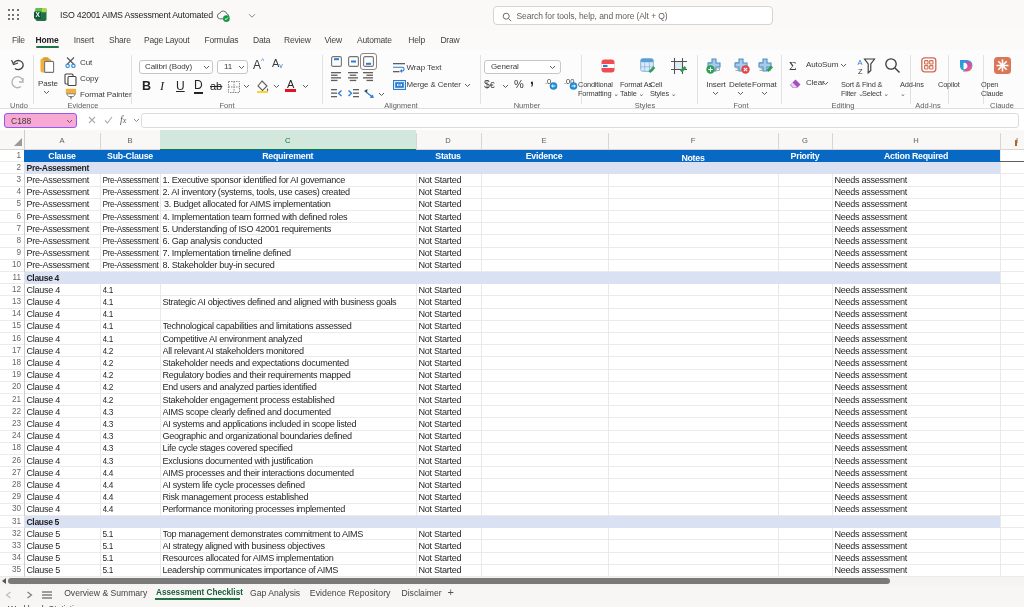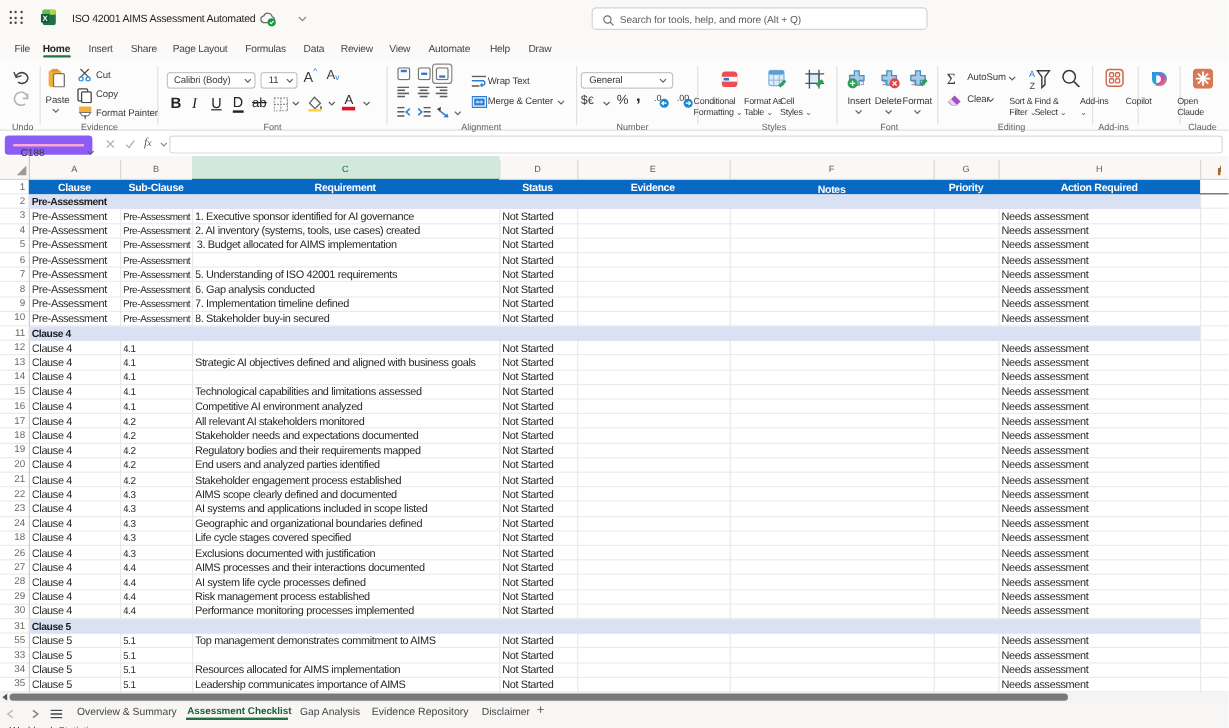--- a/index.html
+++ b/index.html
@@ -17,21 +17,21 @@
 
 #ribbon {position:absolute;left:0;top:50px;width:1024px;height:59px;background:#fdfcfc;border-bottom:1px solid #e1dfdd}
 .rsep {position:absolute;top:5px;width:1px;height:49px;background:#e3e1df}
 .rlbl {position:absolute;top:50.5px;font-size:7.5px;color:#616161;text-align:center}
 .rtxt {font-size:8px;letter-spacing:-0.1px;color:#3b3a39}
 .r2 {position:absolute;font-size:7.4px;letter-spacing:-0.2px;color:#3b3a39;text-align:left;line-height:8.6px}
 .chv {color:#605e5c;font-size:7px}
 .combo {position:absolute;border:1px solid #c8c6c4;border-radius:3px;background:#fff}
 
 #fbar {position:absolute;left:0;top:110px;width:1024px;height:20px;background:#fff}
-#namebox {position:absolute;left:4px;top:2.5px;width:73px;height:15px;border:7px solid #8b5cf6;border-radius:3px;background:#f9a8d4;font-size:8.5px;color:#3b3a39;padding:2.5px 0 0 6px}
+#namebox {position:absolute;left:4px;top:2.5px;width:73px;height:15px;border:1px solid #8b5cf6;border-radius:3px;background:#f9a8d4;font-size:8.5px;color:#3b3a39;padding:2.5px 0 0 6px}
 #finput {position:absolute;left:141px;top:2.5px;width:878px;height:15px;border:1px solid #dddbd9;border-radius:3px;background:#fff}
 
 #chead {position:absolute;left:0;top:130px;width:1024px;height:19.5px;background:#f9f8f7;border-bottom:1px solid #d8d6d4;box-sizing:border-box}
 .cl {position:absolute;top:5.5px;font-size:7.6px;color:#5f5d5b;text-align:center}
 .cv {position:absolute;top:3px;width:1px;height:16.5px;background:#d8d6d4}
 #cgreen {position:absolute;left:160px;top:0;width:255.5px;height:19.5px;background:#d3e8dc;border-bottom:1.6px solid #107c41}
 #cgreen div {width:100%;text-align:center;font-size:7.6px;color:#0f703b;padding-top:5.5px}
 
 .rn {position:absolute;left:0;width:21px;height:12.2px;font-size:8.2px;color:#6a6866;text-align:right;line-height:12.2px}
 #gutline {position:absolute;left:23.5px;top:130px;width:1px;height:446.5px;background:#cfcdcb}
@@ -513,20 +513,21 @@
 <div class="abs ct" style="top:186.1px;left:834.5px;width:164px">Needs assessment</div>
 <div class="rn" style="top:198.3px">5</div>
 <div class="abs ct" style="top:198.3px;left:26.5px;width:72px">Pre-Assessment</div>
 <div class="abs ct" style="top:198.3px;left:102.5px;width:57px;font-size:8.3px;letter-spacing:-0.35px">Pre-Assessment</div>
 <div class="abs ct" style="top:198.3px;left:164px;width:252px">3. Budget allocated for AIMS implementation</div>
 <div class="abs ct" style="top:198.3px;left:418.5px;width:61px">Not Started</div>
 <div class="abs ct" style="top:198.3px;left:834.5px;width:164px">Needs assessment</div>
 <div class="rn" style="top:210.5px">6</div>
 <div class="abs ct" style="top:210.5px;left:26.5px;width:72px">Pre-Assessment</div>
 <div class="abs ct" style="top:210.5px;left:102.5px;width:57px;font-size:8.3px;letter-spacing:-0.35px">Pre-Assessment</div>
+<div class="abs ct" style="top:210.5px;left:162.5px;width:252px">4. Implementation team formed with defined roles</div>
 <div class="abs ct" style="top:210.5px;left:418.5px;width:61px">Not Started</div>
 <div class="abs ct" style="top:210.5px;left:834.5px;width:164px">Needs assessment</div>
 <div class="rn" style="top:222.7px">7</div>
 <div class="abs ct" style="top:222.7px;left:26.5px;width:72px">Pre-Assessment</div>
 <div class="abs ct" style="top:222.7px;left:102.5px;width:57px;font-size:8.3px;letter-spacing:-0.35px">Pre-Assessment</div>
 <div class="abs ct" style="top:222.7px;left:162.5px;width:252px">5. Understanding of ISO 42001 requirements</div>
 <div class="abs ct" style="top:222.7px;left:418.5px;width:61px">Not Started</div>
 <div class="abs ct" style="top:222.7px;left:834.5px;width:164px">Needs assessment</div>
 <div class="rn" style="top:234.9px">8</div>
 <div class="abs ct" style="top:234.9px;left:26.5px;width:72px">Pre-Assessment</div>
@@ -657,29 +658,30 @@
 <div class="abs ct" style="top:491.1px;left:834.5px;width:164px">Needs assessment</div>
 <div class="rn" style="top:503.3px">30</div>
 <div class="abs ct" style="top:503.3px;left:26.5px;width:72px">Clause 4</div>
 <div class="abs ct" style="top:503.3px;left:102.5px;width:57px;font-size:8.3px;letter-spacing:-0.35px">4.4</div>
 <div class="abs ct" style="top:503.3px;left:162.5px;width:252px">Performance monitoring processes implemented</div>
 <div class="abs ct" style="top:503.3px;left:418.5px;width:61px">Not Started</div>
 <div class="abs ct" style="top:503.3px;left:834.5px;width:164px">Needs assessment</div>
 <div class="rn" style="top:515.5px">31</div>
 <div class="abs sec" style="top:515.5px"></div>
 <div class="abs st" style="top:515.5px;left:26.5px">Clause 5</div>
-<div class="rn" style="top:527.7px">55</div>
+<div class="rn" style="top:527.7px">32</div>
 <div class="abs ct" style="top:527.7px;left:26.5px;width:72px">Clause 5</div>
 <div class="abs ct" style="top:527.7px;left:102.5px;width:57px;font-size:8.3px;letter-spacing:-0.35px">5.1</div>
 <div class="abs ct" style="top:527.7px;left:162.5px;width:252px">Top management demonstrates commitment to AIMS</div>
 <div class="abs ct" style="top:527.7px;left:418.5px;width:61px">Not Started</div>
 <div class="abs ct" style="top:527.7px;left:834.5px;width:164px">Needs assessment</div>
 <div class="rn" style="top:539.9px">33</div>
 <div class="abs ct" style="top:539.9px;left:26.5px;width:72px">Clause 5</div>
 <div class="abs ct" style="top:539.9px;left:102.5px;width:57px;font-size:8.3px;letter-spacing:-0.35px">5.1</div>
+<div class="abs ct" style="top:539.9px;left:162.5px;width:252px">AI strategy aligned with business objectives</div>
 <div class="abs ct" style="top:539.9px;left:418.5px;width:61px">Not Started</div>
 <div class="abs ct" style="top:539.9px;left:834.5px;width:164px">Needs assessment</div>
 <div class="rn" style="top:552.1px">34</div>
 <div class="abs ct" style="top:552.1px;left:26.5px;width:72px">Clause 5</div>
 <div class="abs ct" style="top:552.1px;left:102.5px;width:57px;font-size:8.3px;letter-spacing:-0.35px">5.1</div>
 <div class="abs ct" style="top:552.1px;left:162.5px;width:252px">Resources allocated for AIMS implementation</div>
 <div class="abs ct" style="top:552.1px;left:418.5px;width:61px">Not Started</div>
 <div class="abs ct" style="top:552.1px;left:834.5px;width:164px">Needs assessment</div>
 <div class="rn" style="top:564.3px">35</div>
 <div class="abs ct" style="top:564.3px;left:26.5px;width:72px">Clause 5</div>

